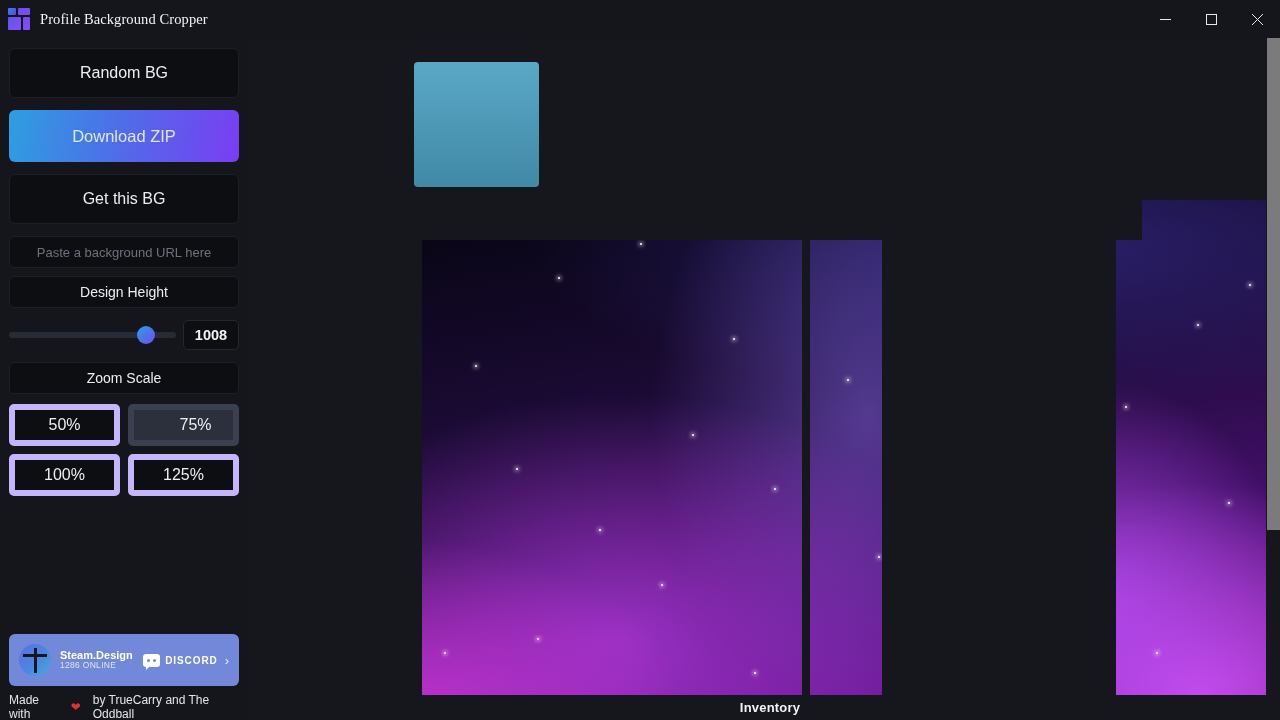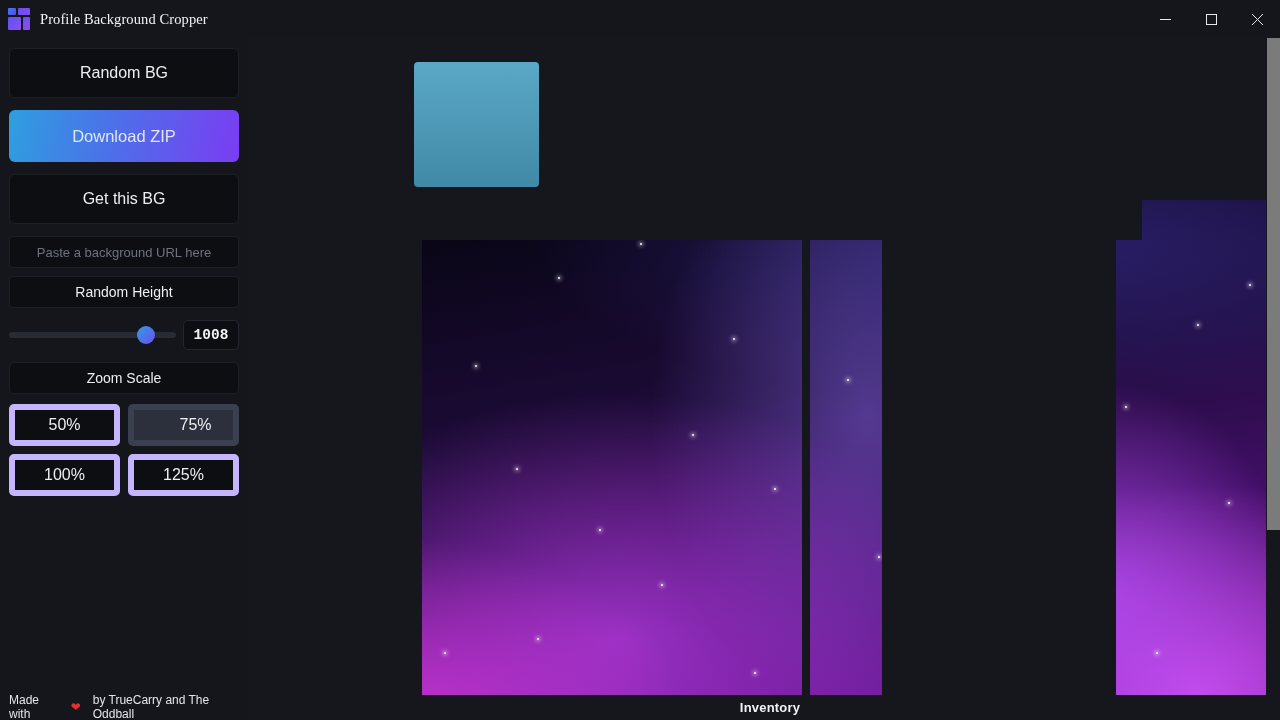--- a/index.html
+++ b/index.html
@@ -52,21 +52,21 @@
   .input {
     width:230px; height:32px; border-radius:5px; background:#0c0e12;
     border:1px solid #1c1f26; display:flex; align-items:center; justify-content:center;
     font-size:13px; color:#6d727c; margin-bottom:8px; flex:none;
   }
   .lbl-btn {
     width:230px; height:32px; border-radius:5px; background:#0c0e12;
     border:1px solid #1c1f26; display:flex; align-items:center; justify-content:center;
     font-size:14px; color:#eceef1; margin-bottom:10px; flex:none;
   }
-  .slider-row { width:230px; height:34px; display:flex; align-items:center; gap:7px; margin-bottom:10px; flex:none;font-family:Liberation Mono, monospace; }
+  .slider-row { width:230px; height:34px; display:flex; align-items:center; gap:7px; margin-bottom:10px; flex:none; }
   .slider-track {
     position:relative; flex:1; height:6px; border-radius:3px;
     background:#272b33;
   }
   .slider-thumb {
     position:absolute; top:-6px; left:calc(82% - 9px);
     width:18px; height:18px; border-radius:50%;
     background:linear-gradient(135deg,#2e9de0,#6d4ff2);
   }
   .slider-val {
@@ -198,40 +198,58 @@
   </div>
 
   <div class="sidebar">
 
     <div class="btn">Random BG</div>
     <div class="btn primary">Download ZIP</div>
     <div class="btn">Get this BG</div>
 
     <div class="input">Paste a background URL here</div>
 
-    <div class="lbl-btn">Random Height</div>
+    <div class="lbl-btn">Design Height</div>
 
     <div class="slider-row">
       <div class="slider-track">
         <div class="slider-thumb"></div>
       </div>
       <div class="slider-val">1008</div>
     </div>
 
     <div class="lbl-btn">Zoom Scale</div>
 
     <div class="zoom-grid">
       <div class="zoom-btn">50%</div>
       <div class="zoom-btn active">75%</div>
       <div class="zoom-btn">100%</div>
       <div class="zoom-btn">125%</div>
     </div>
 
     <div class="sb-spacer"></div>
 
+    <div class="discord">
+      <div class="dc-avatar">
+        <span class="bar-h"></span>
+          <span class="bar-v"></span>
+      </div>
+      <div class="dc-txt">
+        <div class="dc-name">Steam.Design</div>
+        <div class="dc-online">1286 ONLINE</div>
+      </div>
+      <div class="dc-cta">
+        <div class="dc-logo-box">
+          <span class="eye"></span>
+            <span class="eye"></span>
+        </div>
+        <div class="dc-word">DISCORD</div>
+        <div class="dc-chev">›</div>
+      </div>
+    </div>
 
     <div class="credit">
       <span>Made with</span>
       <span class="heart">❤</span>
       <span>by TrueCarry and The Oddball</span>
     </div>
   </div>
 
   <div class="stage">
 

